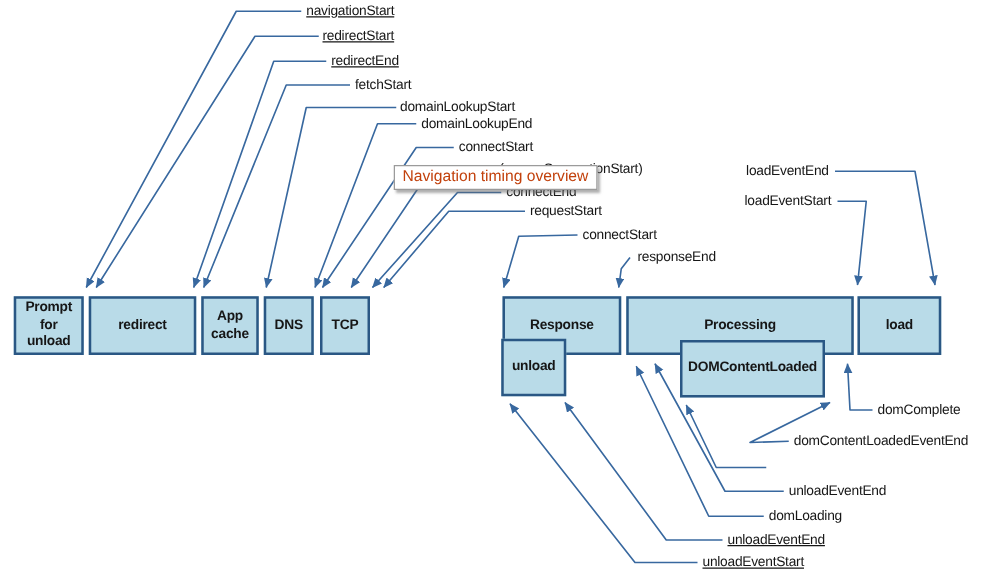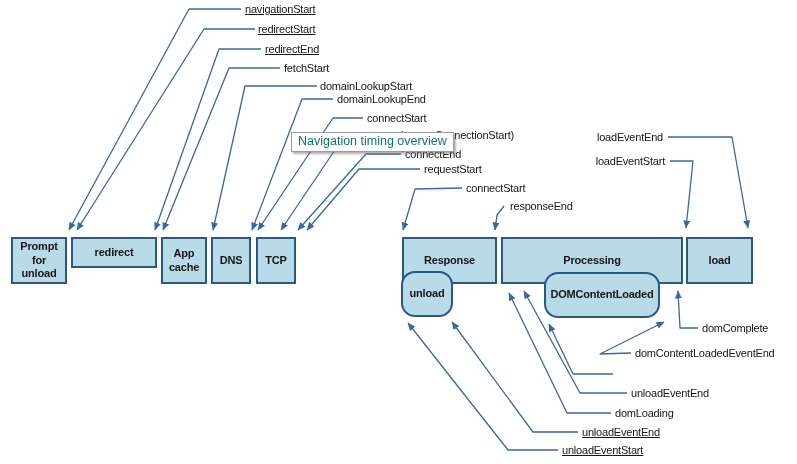--- a/index.html
+++ b/index.html
@@ -8,32 +8,32 @@
     font-family:"Liberation Sans",sans-serif;
   }
   #lines{position:absolute;left:0;top:0;z-index:1;}
   .box{
     position:absolute;z-index:2;box-sizing:border-box;
     background:#b9dbe8;border:2px solid #2a5784;
     display:flex;align-items:center;justify-content:center;text-align:center;
     font-weight:bold;font-size:11px;line-height:1.25;color:#161616;
     letter-spacing:-0.2px;padding:1px;
   }
-  .box.sub{z-index:3;border-radius:14px;}
+  .box.sub{z-index:3;}
   .lbl{
     position:absolute;z-index:2;white-space:nowrap;
     font-weight:normal;font-size:11px;line-height:14px;color:#161616;
     letter-spacing:-0.2px;
   }
   .lbl.u{text-decoration:underline;}
   #tooltip{
-    position:absolute;z-index:5;left:291px;top:132px;
+    position:absolute;z-index:5;left:315px;top:132px;
     background:#ffffff;border:1px solid #9b9b9b;
     box-shadow:2px 2px 2px rgba(110,110,110,0.55);
-    color:#0f766e;font-size:12.5px;line-height:15px;
+    color:#c2410c;font-size:12.5px;line-height:15px;
     padding:1px 6px 2px 6px;white-space:nowrap;
   }
 </style>
 </head>
 <body>
 
 <div id="stage">
 
   <svg id="lines" width="797" height="464" viewBox="0 0 797 464">
     <defs>
@@ -60,21 +60,21 @@
       <polyline points="631,353 600,354 664,322" marker-end="url(#arw)"></polyline>
       <polyline points="613,374 573,374 549,324" marker-end="url(#arw)"></polyline>
       <polyline points="627,393 580,393 524,291" marker-end="url(#arw)"></polyline>
       <polyline points="611,413 567,413 509,293" marker-end="url(#arw)"></polyline>
       <polyline points="578,432 533,432 452,322" marker-end="url(#arw)"></polyline>
       <polyline points="558,450 508,450 408,323" marker-end="url(#arw)"></polyline>
     </g>
   </svg>
 
   <div class="box" style="left:11px;top:237px;width:56px;height:47px">Prompt for unload</div>
-  <div class="box" style="left:71px;top:237px;width:86px;height:31px">redirect</div>
+  <div class="box" style="left:71px;top:237px;width:86px;height:47px">redirect</div>
   <div class="box" style="left:161px;top:237px;width:46px;height:47px">App cache</div>
   <div class="box" style="left:211px;top:237px;width:40px;height:47px">DNS</div>
   <div class="box" style="left:256px;top:237px;width:40px;height:47px">TCP</div>
   <div class="box" style="left:402px;top:237px;width:95px;height:47px">Response</div>
   <div class="box" style="left:501px;top:237px;width:182px;height:47px">Processing</div>
   <div class="box" style="left:686px;top:237px;width:67px;height:47px">load</div>
 
   <div class="box sub" style="left:401px;top:271px;width:52px;height:46px">unload</div>
   <div class="box sub" style="left:544px;top:272px;width:116px;height:46px">DOMContentLoaded</div>
 

